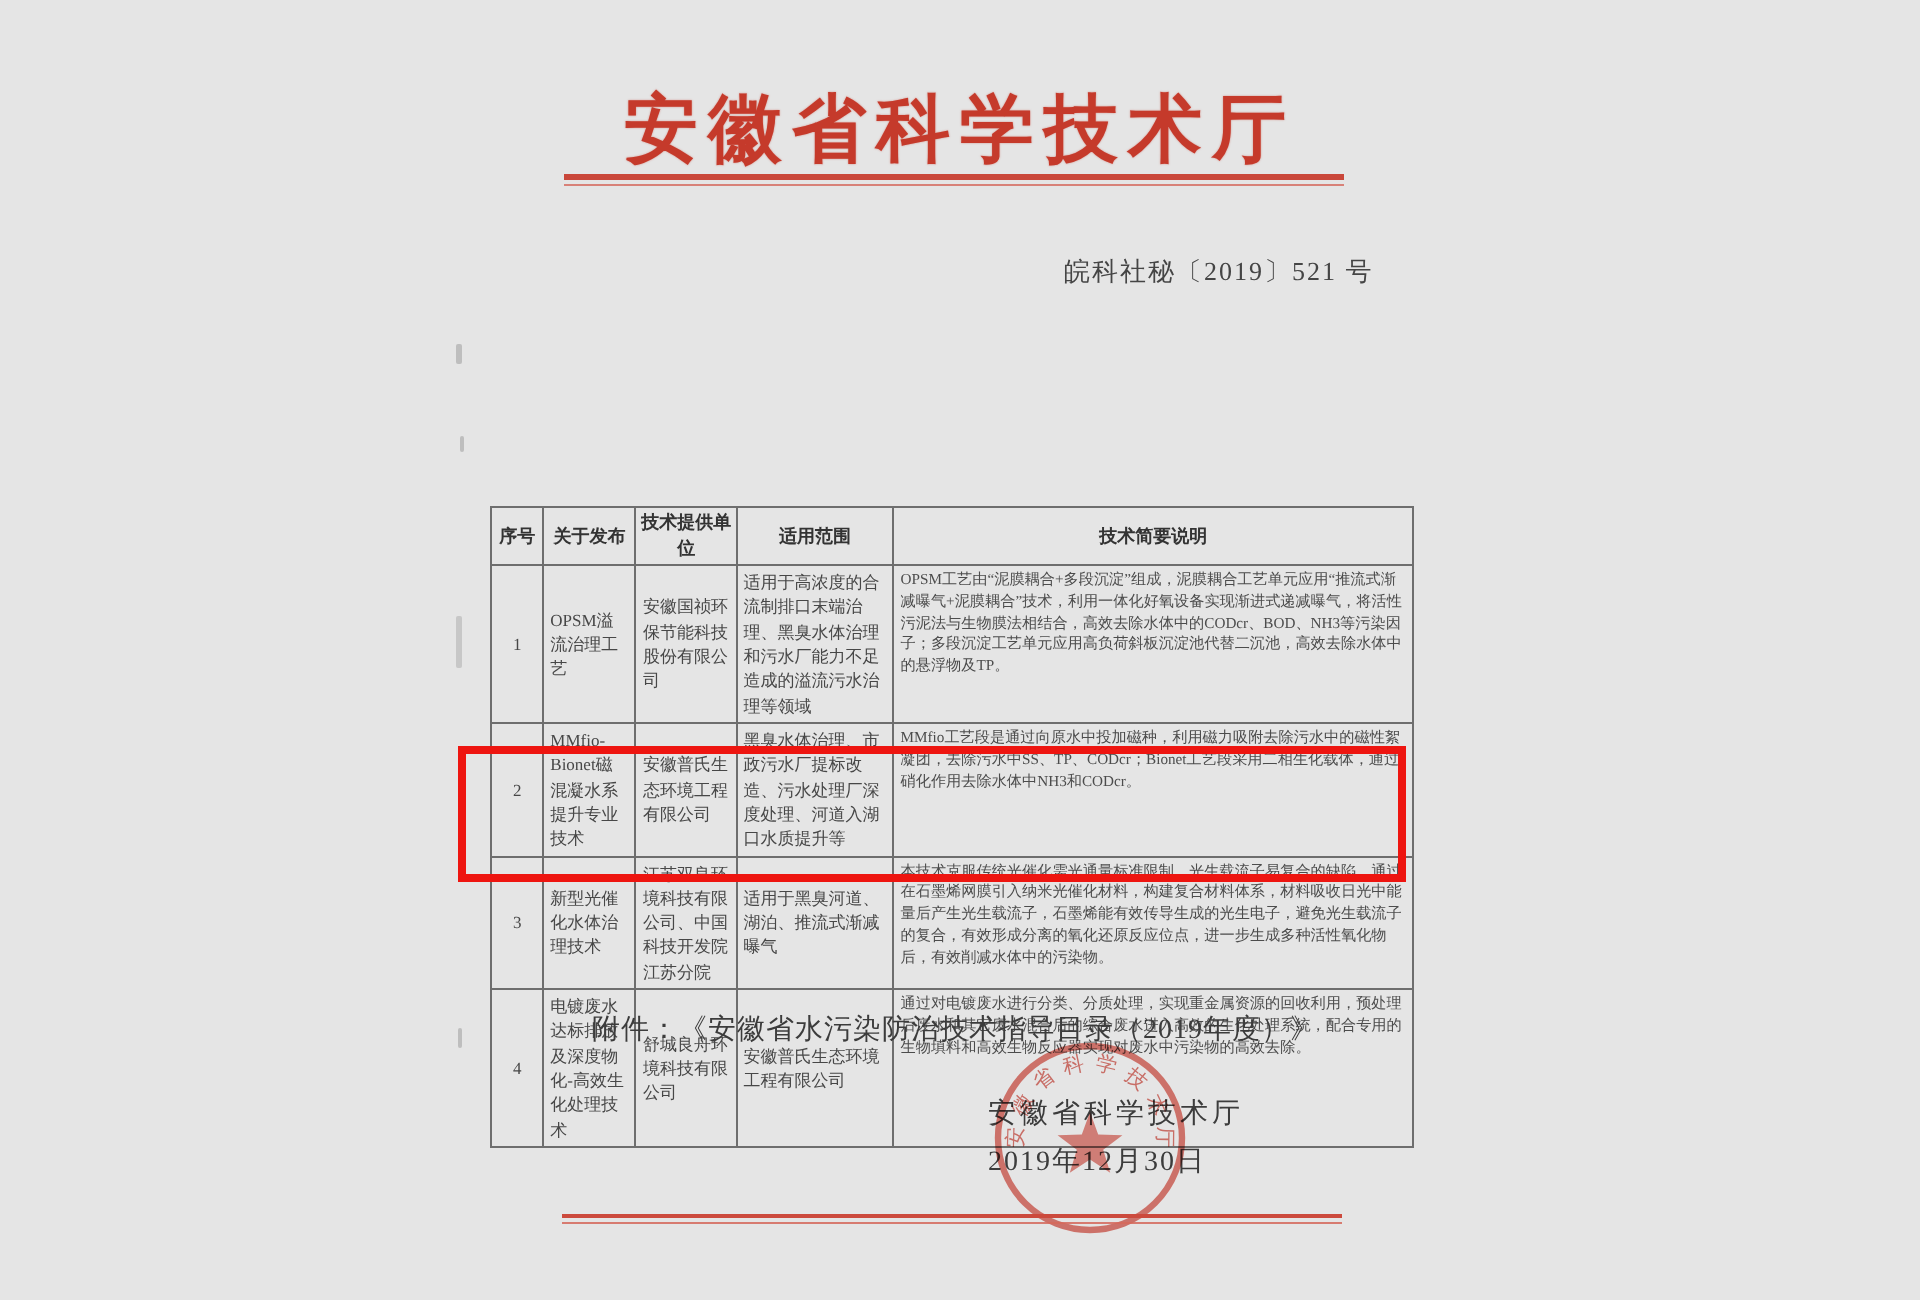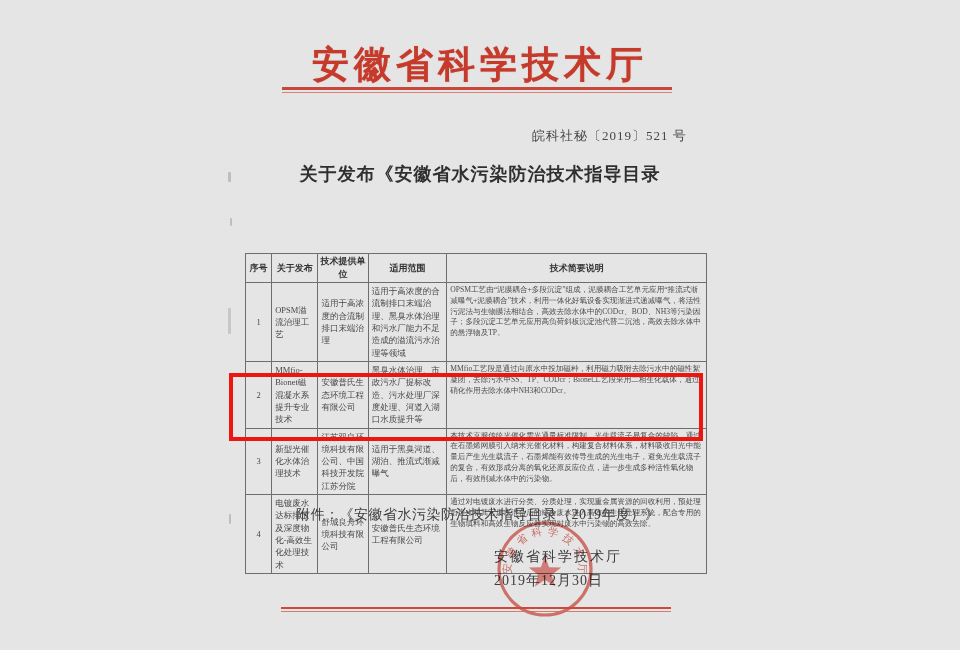--- a/index.html
+++ b/index.html
@@ -56,21 +56,21 @@
 
 <div class="page">
 
   <div class="header-title">安徽省科学技术厅</div>
   <div class="header-rule"></div>
   <div class="header-rule-thin"></div>
 
   <div class="doc-number">皖科社秘〔2019〕521 号</div>
 
   <div class="notice-title">
-    <span>关于发布《安徽省水污染防治技术指导目录</span><br>
+    <br>
   </div>
 
   <table class="doc-table">
     <colgroup>
       <col class="col-seq">
       <col class="col-name">
       <col class="col-provider">
       <col class="col-scope">
       <col class="col-summary">
     </colgroup>
@@ -80,21 +80,21 @@
         <th>关于发布</th>
         <th>技术提供单位</th>
         <th>适用范围</th>
         <th>技术简要说明</th>
       </tr>
     </thead>
     <tbody>
       <tr class="row-1">
         <td class="seq">1</td>
         <td>OPSM溢流治理工艺</td>
-        <td>适用于高浓度的合流制排口末端治理</td>
+        <td>安徽国祯环保节能科技股份有限公司</td>
         <td>适用于高浓度的合流制排口末端治理、黑臭水体治理和污水厂能力不足造成的溢流污水治理等领域</td>
         <td class="summary">OPSM工艺由“泥膜耦合+多段沉淀”组成，泥膜耦合工艺单元应用“推流式渐减曝气+泥膜耦合”技术，利用一体化好氧设备实现渐进式递减曝气，将活性污泥法与生物膜法相结合，高效去除水体中的CODcr、BOD、NH3等污染因子；多段沉淀工艺单元应用高负荷斜板沉淀池代替二沉池，高效去除水体中的悬浮物及TP。</td>
       </tr>
       <tr class="row-2">
         <td class="seq">2</td>
         <td>MMfio-Bionet磁混凝水系提升专业技术</td>
         <td>安徽普氏生态环境工程有限公司</td>
         <td>黑臭水体治理、市政污水厂提标改造、污水处理厂深度处理、河道入湖口水质提升等</td>
         <td class="summary">MMfio工艺段是通过向原水中投加磁种，利用磁力吸附去除污水中的磁性絮凝团，去除污水中SS、TP、CODcr；Bionet工艺段采用二相生化载体，通过硝化作用去除水体中NH3和CODcr。</td>
       </tr>

